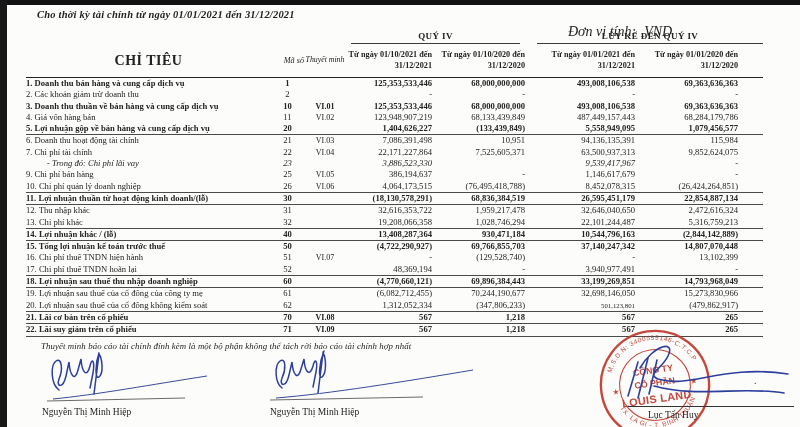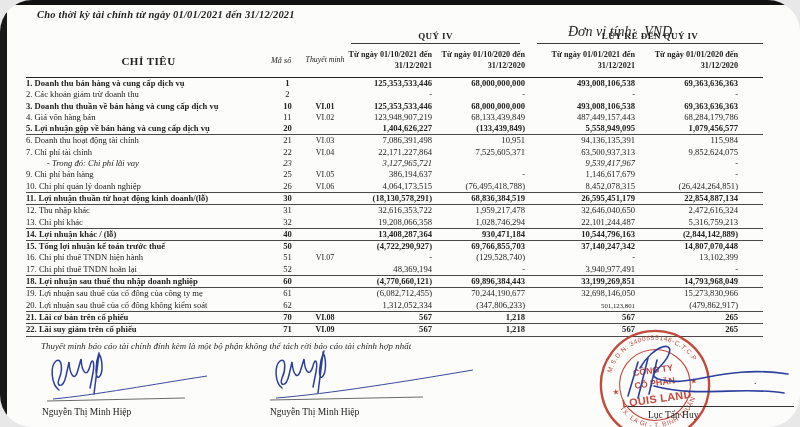--- a/index.html
+++ b/index.html
@@ -1,34 +1,34 @@
 <!DOCTYPE html>
 <html><head>
 <meta charset="utf-8">
 <style>
   html,body{margin:0;padding:0;background:#e8e8e8;}
   .page{position:relative;width:800px;height:427px;background:#fcfcfb;overflow:hidden;
-        font-family:"Liberation Serif", serif;color:#222;border-radius:32px;}
+        font-family:"Liberation Serif", serif;color:#222;}
   .top-edge{position:absolute;top:0;left:0;width:800px;height:5px;background:#121212;}
   .left-edge{position:absolute;top:0;left:0;width:7px;height:427px;background:#181818;}
   .doc-title{position:absolute;top:9px;left:37px;font-size:10.5px;font-weight:bold;font-style:italic;letter-spacing:.2px;}
   .unit-line{position:absolute;top:24px;left:568px;font-size:14px;font-style:italic;}
   .unit-line b{font-style:italic;font-weight:normal;margin-left:8px;}
 
   table.fin{position:absolute;top:27px;left:26px;width:737px;border-collapse:collapse;table-layout:fixed;}
   table.fin th,table.fin td{padding:0;}
 
   tr.groups th{height:17px;vertical-align:bottom;}
   .ghead span{display:block;text-align:center;font-weight:bold;font-size:9px;letter-spacing:.4px;
               border-bottom:1px solid #3a3a3a;padding-bottom:2px;margin:0 5px;}
   .ghead2 span{margin-left:12px;margin-right:0;}
 
   tr.cols th{height:33px;vertical-align:middle;border-bottom:1.4px solid #222;}
-  .h-label{text-align:center;font-weight:bold;font-size:11px;letter-spacing:.5px;}
-  .h-code{font-weight:normal;font-style:italic;font-size:8.2px;text-align:left;}
+  .h-label{text-align:center;font-weight:bold;font-size:14px;letter-spacing:.5px;}
+  .h-code{font-weight:normal;font-style:italic;font-size:8.2px;text-align:right;}
   .h-note{font-weight:normal;font-style:italic;font-size:7.8px;text-align:center;line-height:1.15;}
   .h-date{text-align:right;font-weight:bold;font-size:8.2px;line-height:1.3;padding-bottom:3px;}
   .pad-r{padding-right:25px !important;}
 
   tbody td{font-size:8.6px;line-height:11.3px;height:11.3px;white-space:nowrap;vertical-align:middle;}
   .c-label{padding-left:9px;}
   .c-code{text-align:center;}
   .c-note{text-align:center;font-size:8px;}
   .c-num{text-align:right;}
   tr.bold td{font-weight:bold;}
@@ -146,21 +146,21 @@
           <td class="c-note">VI.04</td>
           <td class="c-num">22,171,227,864</td>
           <td class="c-num">7,525,605,371</td>
           <td class="c-num">63,500,937,313</td>
           <td class="c-num pad-r">9,852,624,075</td>
         </tr>
         <tr class="ital">
           <td class="c-label">- Trong đó: Chi phí lãi vay</td>
           <td class="c-code">23</td>
           <td class="c-note"></td>
-          <td class="c-num">3,127,965,721</td>
+          <td class="c-num">3,886,523,330</td>
           <td class="c-num"></td>
           <td class="c-num">9,539,417,967</td>
           <td class="c-num pad-r">-</td>
         </tr>
         <tr>
           <td class="c-label">9.  Chi phí bán hàng</td>
           <td class="c-code">25</td>
           <td class="c-note">VI.05</td>
           <td class="c-num">386,194,637</td>
           <td class="c-num">-</td>

